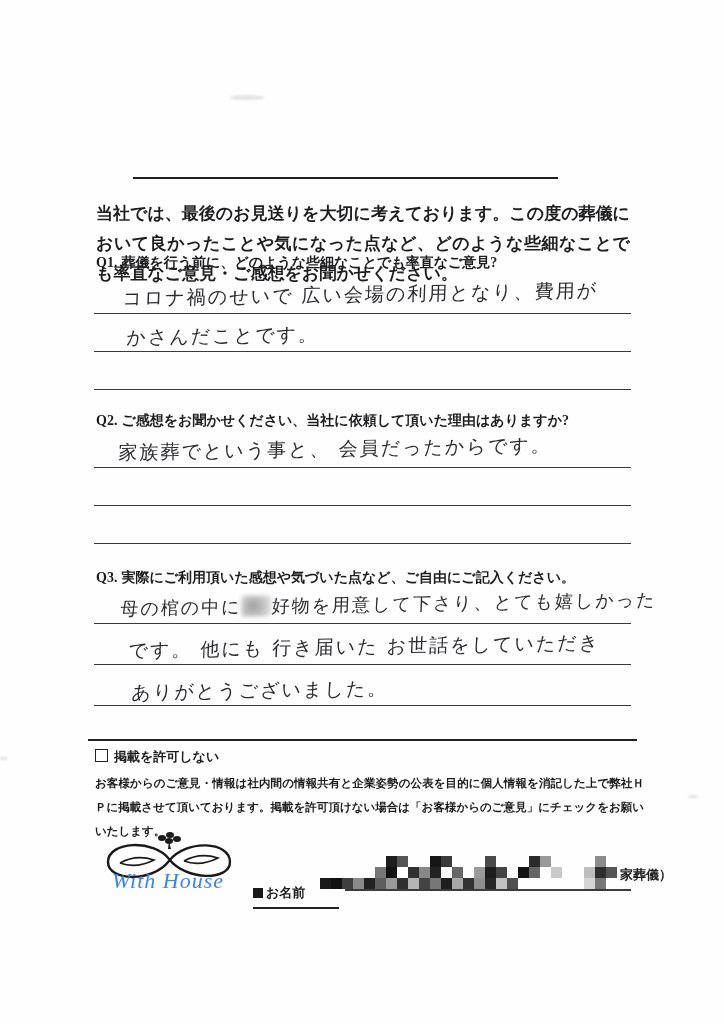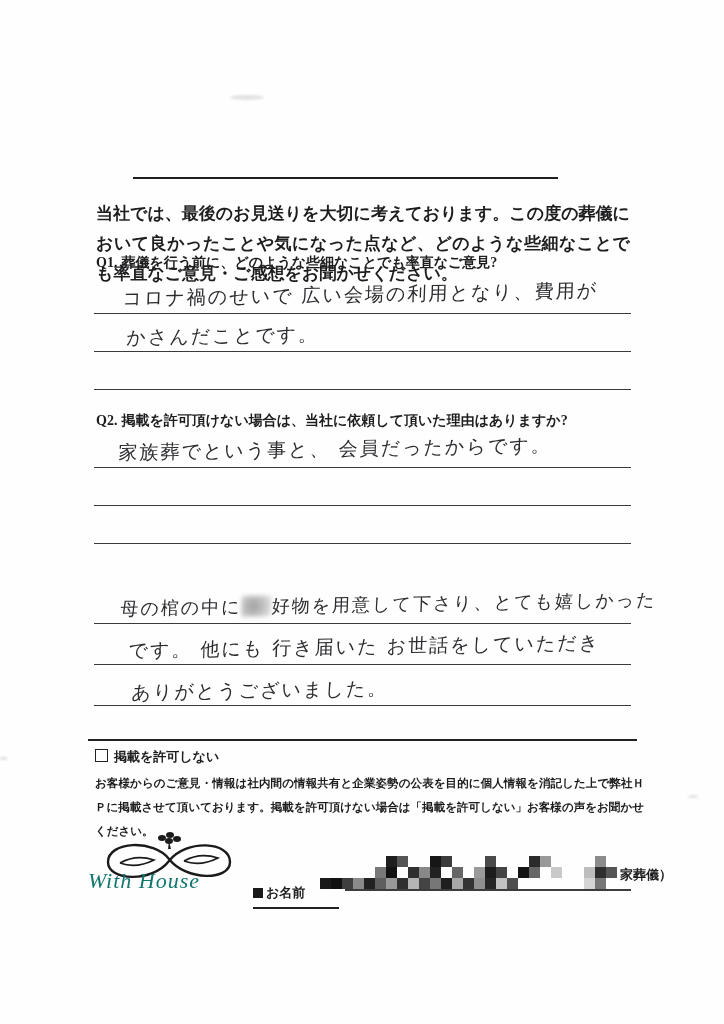--- a/index.html
+++ b/index.html
@@ -48,22 +48,22 @@
     display:inline-block;width:11px;height:11px;border:1.6px solid #222;
     margin-right:6px;vertical-align:-1px;background:transparent;
   }
   .disclaimer{
     position:absolute;left:95px;top:771px;width:549px;
     font-size:11.5px;line-height:24px;font-weight:bold;text-align:justify;
   }
   
   .logo-mark{position:absolute;left:96px;top:831px;}
   .logo-text{
-    position:absolute;left:88px;top:868px;width:160px;text-align:left;
-    font-style:italic;font-size:22px;letter-spacing:1px;color:#0f766e;
+    position:absolute;left:88px;top:868px;width:160px;text-align:center;
+    font-style:italic;font-size:22px;letter-spacing:1px;color:#3b82f6;
     font-family:"Liberation Serif","DejaVu Serif",serif;
   }
   .name-label{
     position:absolute;left:253px;top:884px;width:86px;height:23px;
     font-size:13px;font-weight:bold;border-bottom:2.2px solid #222;white-space:nowrap;
   }
   .name-bullet{display:inline-block;width:10px;height:10px;background:#1a1a1a;margin-right:3px;vertical-align:-1px;}
   .name-underline{position:absolute;left:345px;top:889px;width:286px;height:1.8px;background:#3c3c3c;}
   .family-suffix{
     position:absolute;left:572px;top:866px;font-size:13px;font-weight:bold;white-space:nowrap;padding-left:48px;
@@ -105,40 +105,43 @@
   <div class="q-row" style="top:254px;">
     <span class="q-label">Q1.</span><span>葬儀を行う前に、どのような些細なことでも率直なご意見?</span>
   </div>
   <div class="hw" style="left:122px;top:286px;">コロナ禍のせいで 広い会場の利用となり、費用が</div>
   <div class="hw" style="left:126px;top:325px;">かさんだことです。</div>
   <div class="rule" style="top:313px;"></div>
   <div class="rule" style="top:351px;"></div>
   <div class="rule" style="top:389px;"></div>
 
   <div class="q-row" style="top:412px;">
-    <span class="q-label">Q2.</span><span>掲載を許可頂けない場合は、当社に依頼して頂いた理由はありますか?</span>
+    <span class="q-label">Q2.</span><span>ご感想をお聞かせください、当社に依頼して頂いた理由はありますか?</span>
   </div>
   <div class="hw" style="left:118px;top:440px;">家族葬でという事と、 会員だったからです。</div>
   <div class="rule" style="top:467px;"></div>
   <div class="rule" style="top:505px;"></div>
   <div class="rule" style="top:543px;"></div>
 
+  <div class="q-row" style="top:569px;">
+    <span class="q-label">Q3.</span><span>実際にご利用頂いた感想や気づいた点など、ご自由にご記入ください。</span>
+  </div>
   <div class="hw" style="left:120px;top:597px;font-size:18px;"><span>母の棺の中に</span><span class="redaction-blur"></span><span>好物を用意して下さり、とても嬉しかった</span></div>
   <div class="hw" style="left:128px;top:638px;">です。 他にも 行き届いた お世話をしていただき</div>
   <div class="hw" style="left:131px;top:680px;">ありがとうございました。</div>
   <div class="rule" style="top:623px;"></div>
   <div class="rule" style="top:664px;"></div>
   <div class="rule" style="top:705px;"></div>
 
   <div class="rule-wide" style="top:739px;"></div>
 
   <div class="consent-row">
     <span class="checkbox-square"></span><span>掲載を許可しない</span>
   </div>
-  <div class="disclaimer">お客様からのご意見・情報は社内間の情報共有と企業姿勢の公表を目的に個人情報を消記した上で弊社ＨＰに掲載させて頂いております。掲載を許可頂けない場合は「掲載を許可しない」お客様の声をお聞かせください。</div>
+  <div class="disclaimer">お客様からのご意見・情報は社内間の情報共有と企業姿勢の公表を目的に個人情報を消記した上で弊社ＨＰに掲載させて頂いております。掲載を許可頂けない場合は「お客様からのご意見」にチェックをお願いいたします。</div>
 
   <div class="logo-mark">
     <svg width="146" height="48" viewBox="0 0 146 48">
       <path d="M73,28 C58,8 12,10 12,31 C12,50 56,52 73,30 C90,8 134,10 134,31 C134,50 90,50 73,28" fill="none" stroke="#1a1a1a" stroke-width="2.4" stroke-linecap="round"></path>
       <path d="M24,32 q16,-9 34,-3 q-18,9 -34,3" fill="none" stroke="#1a1a1a" stroke-width="1.6"></path>
       <path d="M88,30 q16,-9 34,-3 q-18,9 -34,3" fill="none" stroke="#1a1a1a" stroke-width="1.6"></path>
       <g fill="#1c1c1c">
         <ellipse cx="66" cy="7" rx="4" ry="3"></ellipse>
         <ellipse cx="74" cy="4" rx="4" ry="3"></ellipse>
         <ellipse cx="81" cy="8" rx="4" ry="3"></ellipse>

